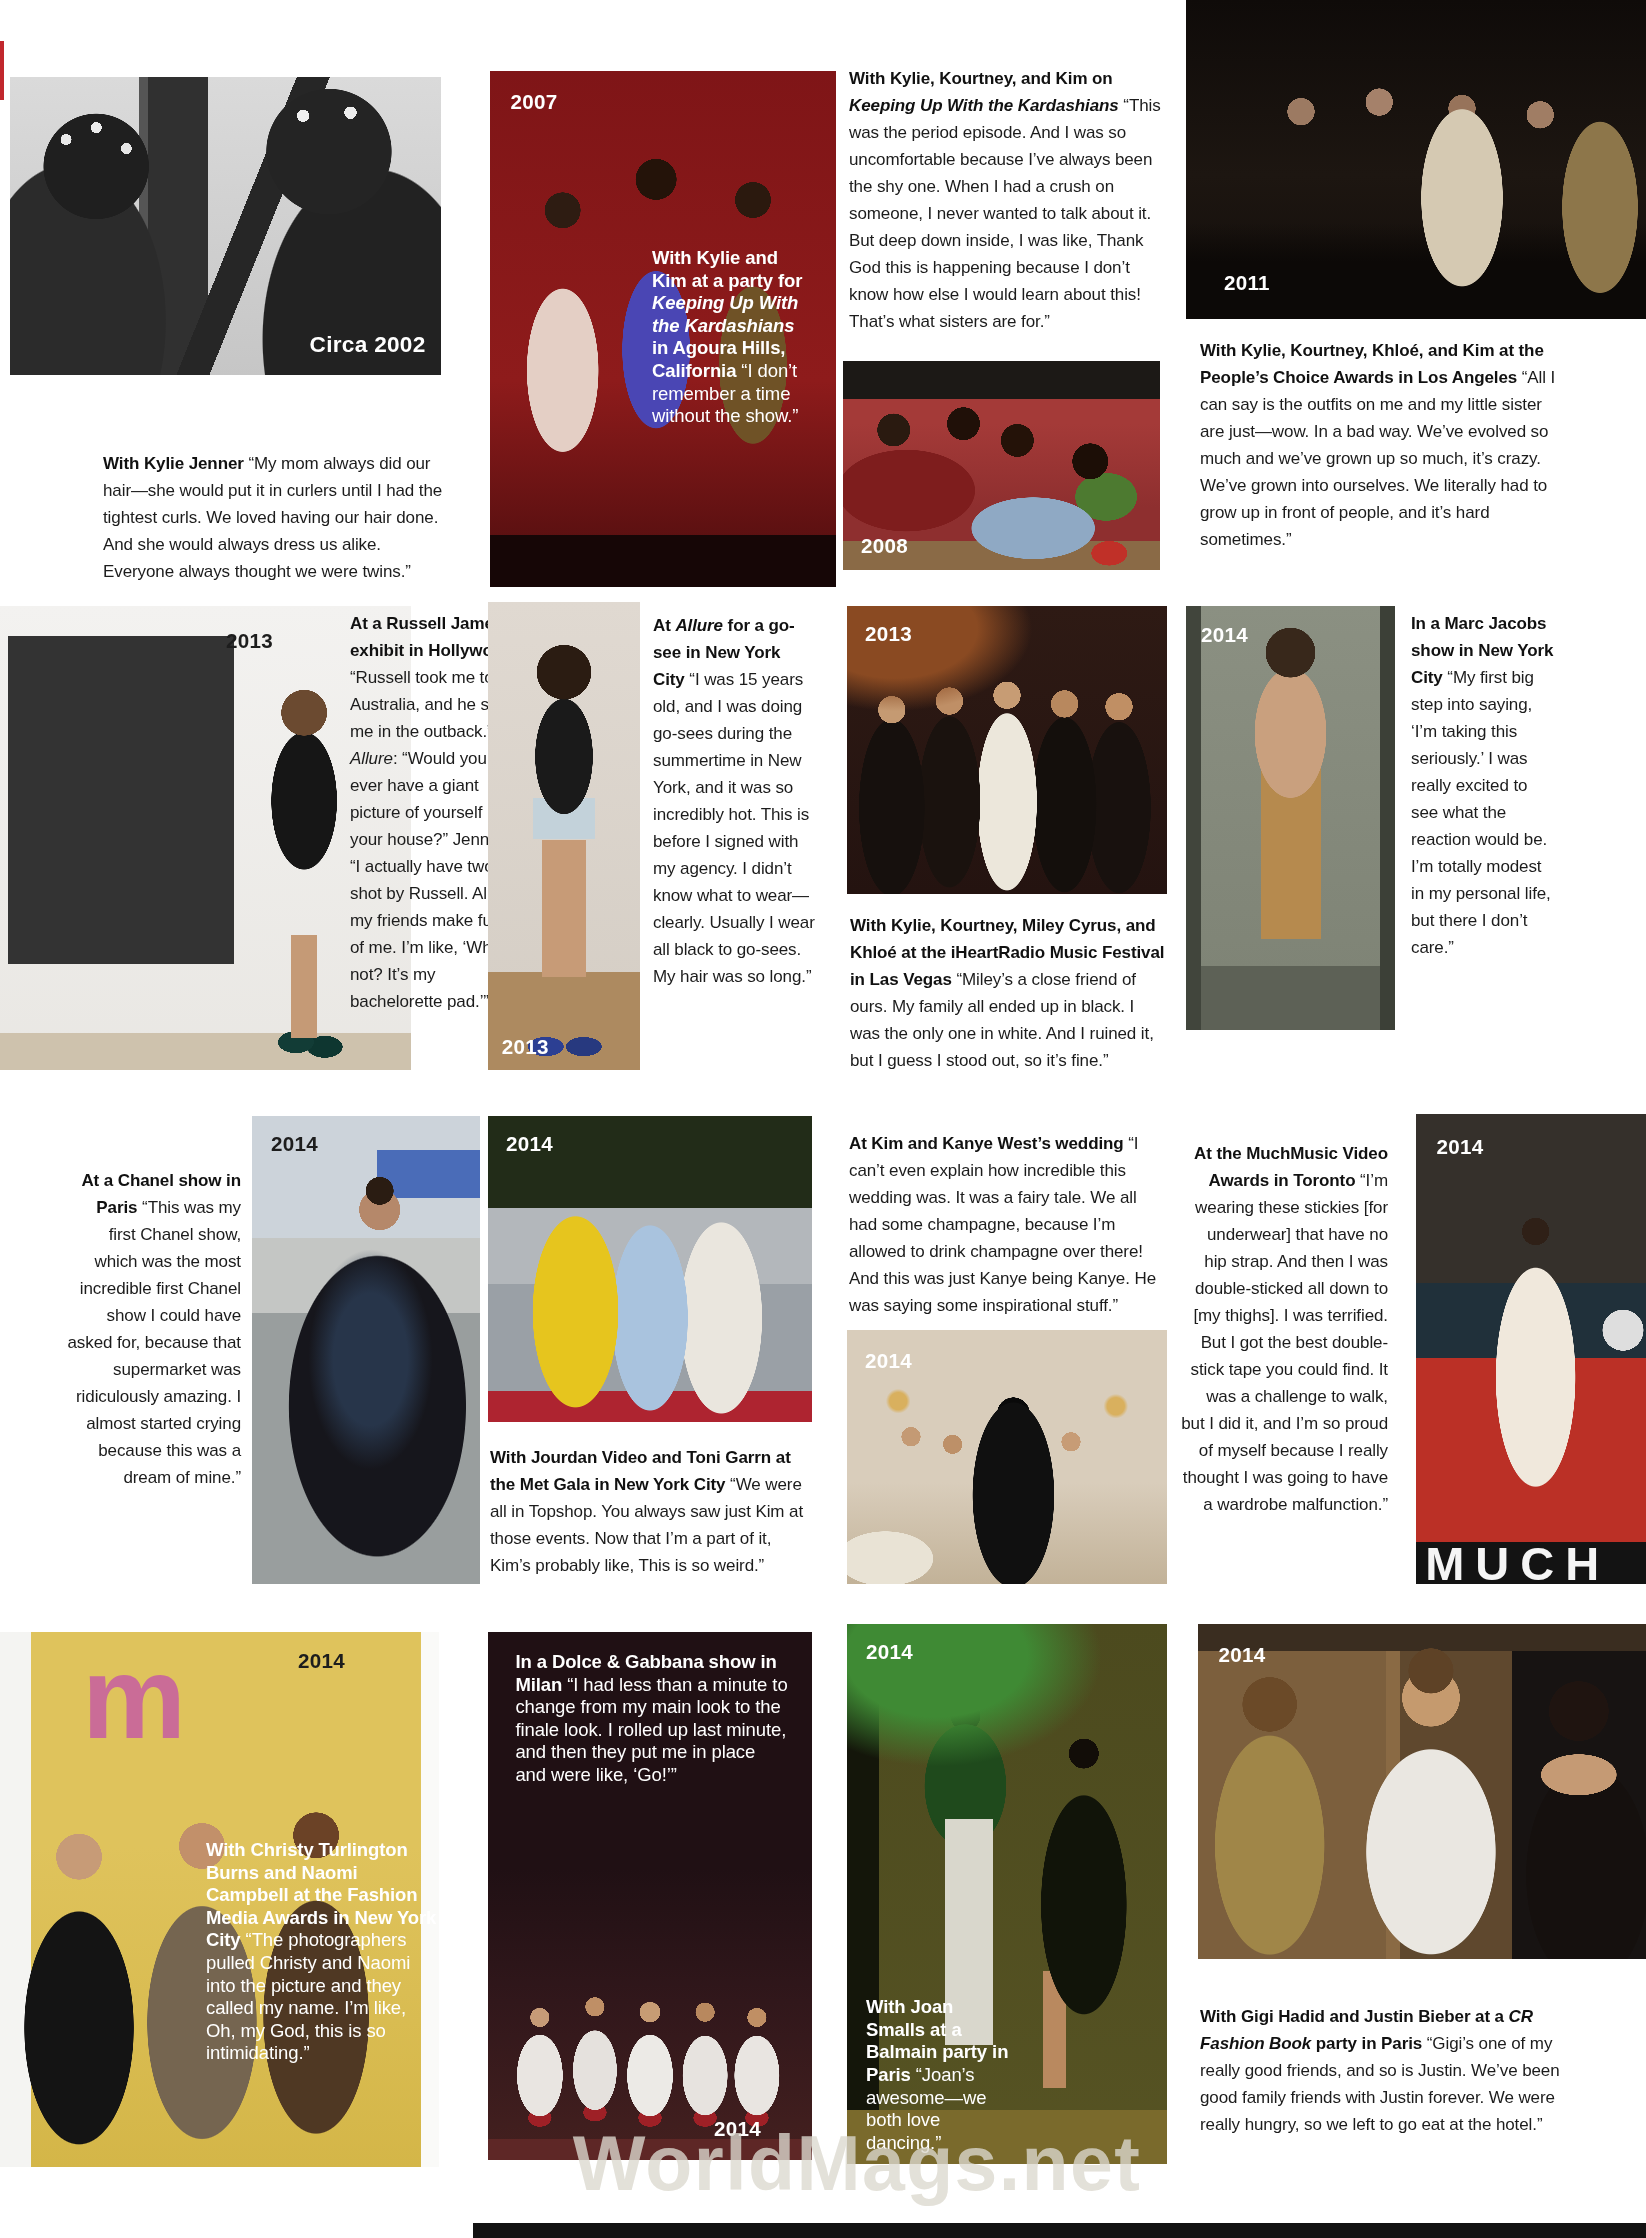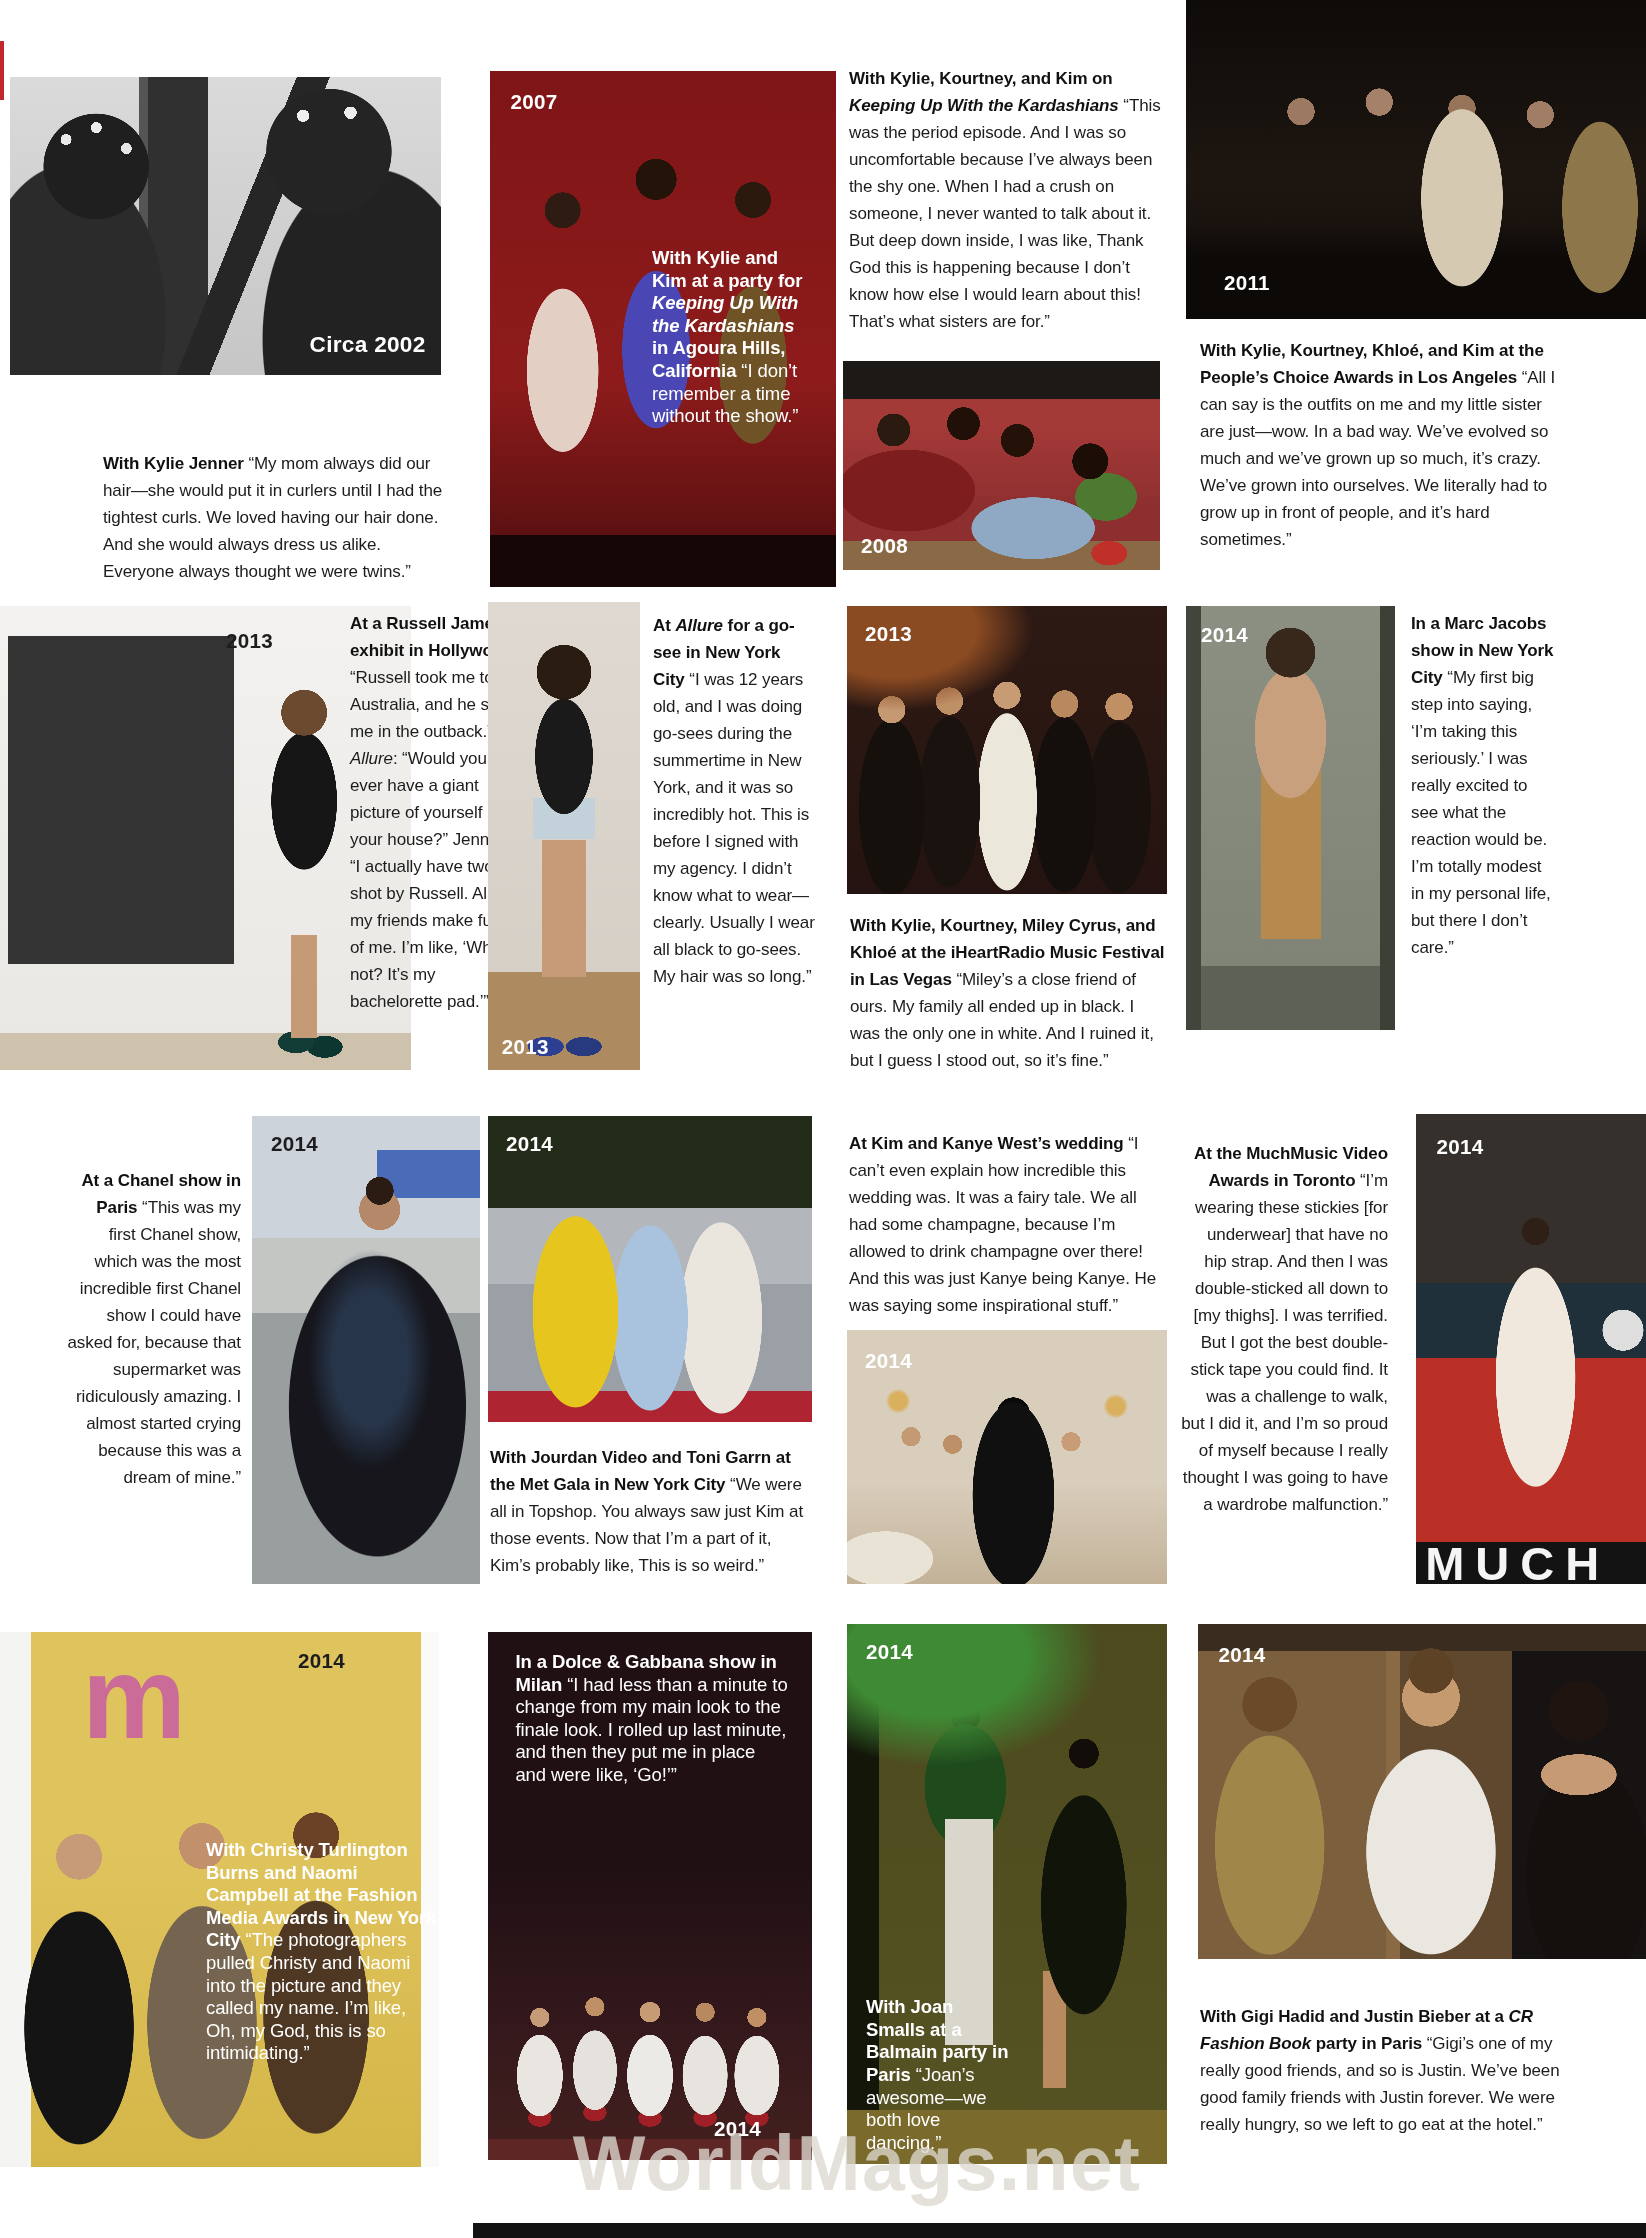--- a/index.html
+++ b/index.html
@@ -266,21 +266,21 @@
   <div class="cap cap-d"><span class="b">With Kylie, Kourtney, Khloé, and Kim at the People’s Choice Awards in Los Angeles </span><span>“All I can say is the outfits on me and my little sister are just—wow. In a bad way. We’ve evolved so much and we’ve grown up so much, it’s crazy. We’ve grown into ourselves. We literally had to grow up in front of people, and it’s hard sometimes.”</span></div>
 
   <div class="ph ph-e">
     <span class="lbl lbl-e dark">2013</span>
   </div>
   <div class="cap cap-e"><span class="b">At a Russell James exhibit in Hollywood </span><span>“Russell took me to Australia, and he shot me in the outback.” </span><span class="i">Allure</span><span>: “Would you ever have a giant picture of yourself in your house?” Jenner: “I actually have two, shot by Russell. All my friends make fun of me. I’m like, ‘Why not? It’s my bachelorette pad.’”</span></div>
 
   <div class="ph ph-f">
     <span class="lbl lbl-f">2013</span>
   </div>
-  <div class="cap cap-f"><span class="b">At </span><span class="b i">Allure</span><span class="b"> for a go-see in New York City </span><span>“I was 12 years old, and I was doing go-sees during the summertime in New York, and it was so incredibly hot. This is before I signed with my agency. I didn’t know what to wear—clearly. Usually I wear all black to go-sees. My hair was so long.”</span></div>
+  <div class="cap cap-f"><span class="b">At </span><span class="b i">Allure</span><span class="b"> for a go-see in New York City </span><span>“I was 15 years old, and I was doing go-sees during the summertime in New York, and it was so incredibly hot. This is before I signed with my agency. I didn’t know what to wear—clearly. Usually I wear all black to go-sees. My hair was so long.”</span></div>
 
   <div class="ph ph-g">
     <span class="lbl lbl-g">2013</span>
   </div>
   <div class="cap cap-g"><span class="b">With Kylie, Kourtney, Miley Cyrus, and Khloé at the iHeartRadio Music Festival in Las Vegas </span><span>“Miley’s a close friend of ours. My family all ended up in black. I was the only one in white. And I ruined it, but I guess I stood out, so it’s fine.”</span></div>
 
   <div class="ph ph-h">
     <span class="lbl lbl-h">2014</span>
   </div>
   <div class="cap cap-h"><span class="b">In a Marc Jacobs show in New York City </span><span>“My first big step into saying, ‘I’m taking this seriously.’ I was really excited to see what the reaction would be. I’m totally modest in my personal life, but there I don’t care.”</span></div>

